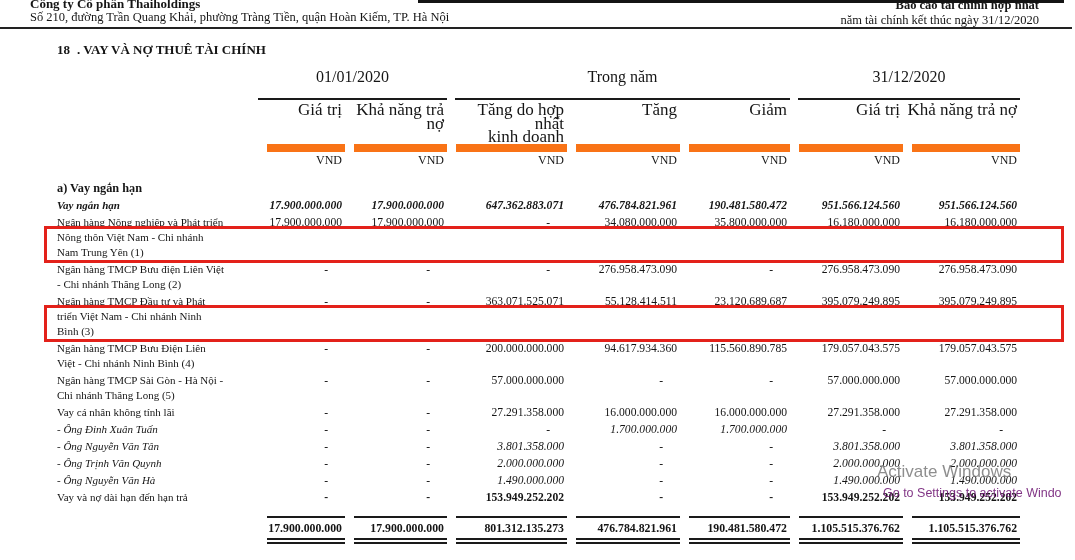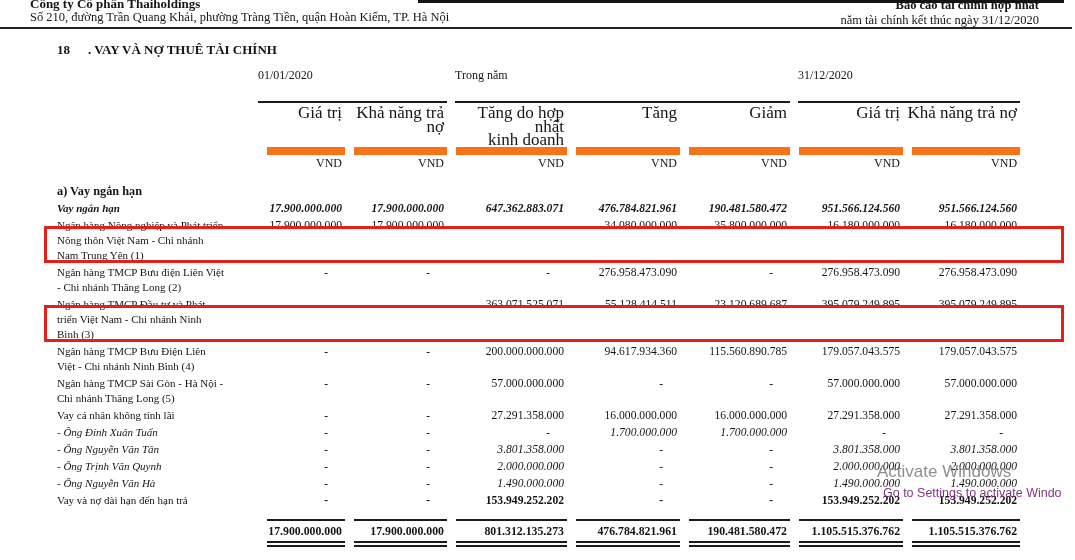--- a/index.html
+++ b/index.html
@@ -8,28 +8,28 @@
     background:#ffffff; color:#151515;
     font-family:"Liberation Serif", serif;
   }
   .top-rule { position:absolute; left:418px; top:0; width:646px; height:2.5px; background:#141414; }
   .company  { position:absolute; left:30px; top:-4px; font-size:13px; font-weight:bold; }
   .address  { position:absolute; left:30px; top:10px; font-size:12.5px; }
   .rtitle   { position:absolute; right:36px; top:-2px; font-size:12.5px; font-weight:bold; }
   .rperiod  { position:absolute; right:36px; top:13px; font-size:12.5px; }
   .hdr-rule { position:absolute; left:0; top:27px; width:1072px; height:1.8px; background:#222; }
   .section  { position:absolute; left:57px; top:42px; font-size:13px; font-weight:bold; }
-  .section .num { margin-right:18px; }
+  .section .num { margin-right:7px; }
 
   table.fin { position:absolute; left:57px; top:68px; width:963px;
               border-collapse:collapse; table-layout:fixed; }
   th { font-weight:normal; }
   tr.grps th { padding:0; vertical-align:bottom; height:19px; }
-  tr.grps th div { border-bottom:2px solid #1a1a1a; text-align:left;
-                   font-size:12px; padding-bottom:18px; margin-left:8px; }
+  tr.grps th div { border-bottom:2px solid #1a1a1a; text-align:center;
+                   font-size:16px; padding-bottom:12px; margin-left:8px; }
   tr.grps th.first div { margin-left:0; }
   th.sub { text-align:right; vertical-align:top; font-size:17px;
            padding:3px 3px 0 0; white-space:pre-line; height:28px; line-height:13.5px; }
   tr.vnd td { padding:0; }
   tr.vnd td div { border-top:8px solid #f97316; margin-left:9px; text-align:right;
                   font-size:12px; padding:1px 3px 0 0; }
   tbody td { vertical-align:top; }
   td.lbl { font-size:11px; line-height:15px; white-space:pre-line; padding:0 4px 2px 0; }
   td.num { font-size:11.6px; line-height:15px; text-align:right; padding:0 3px 2px 0; }
   td.num.dash { padding-right:17px; }

